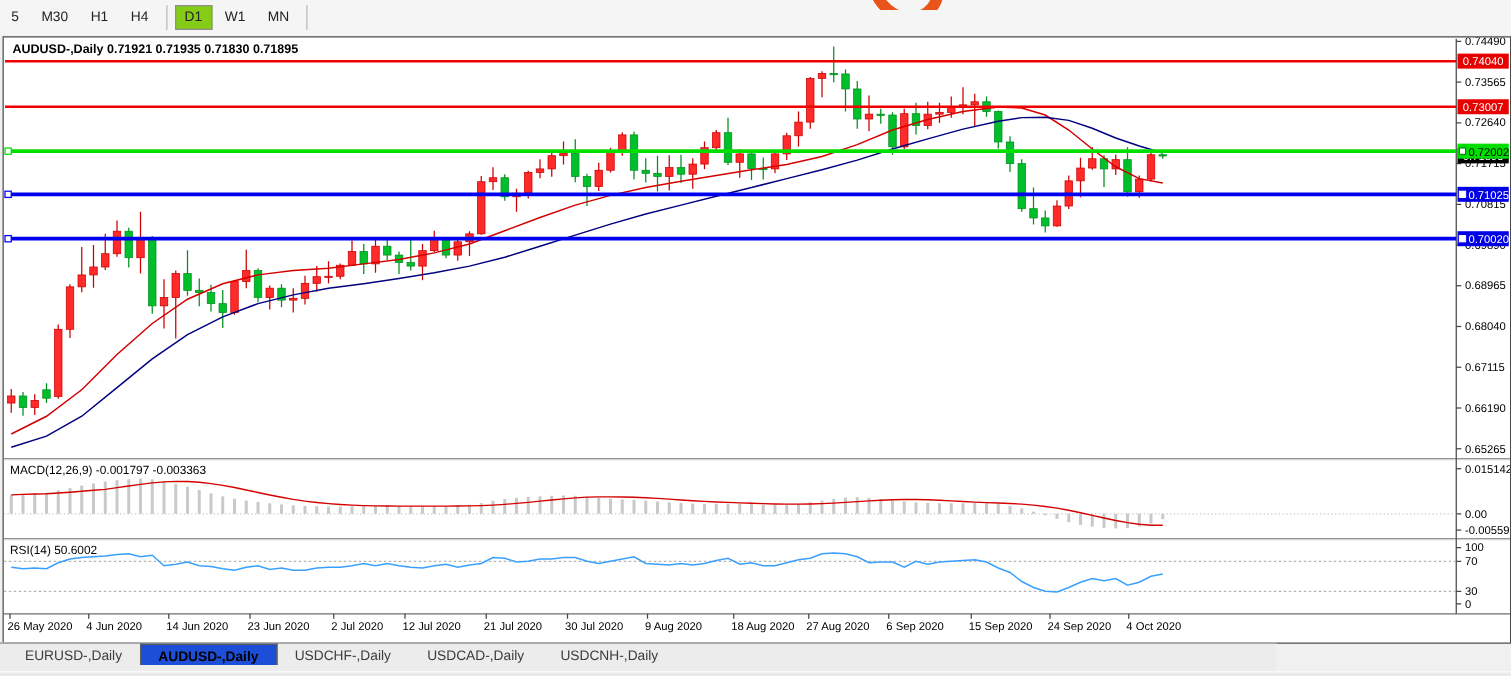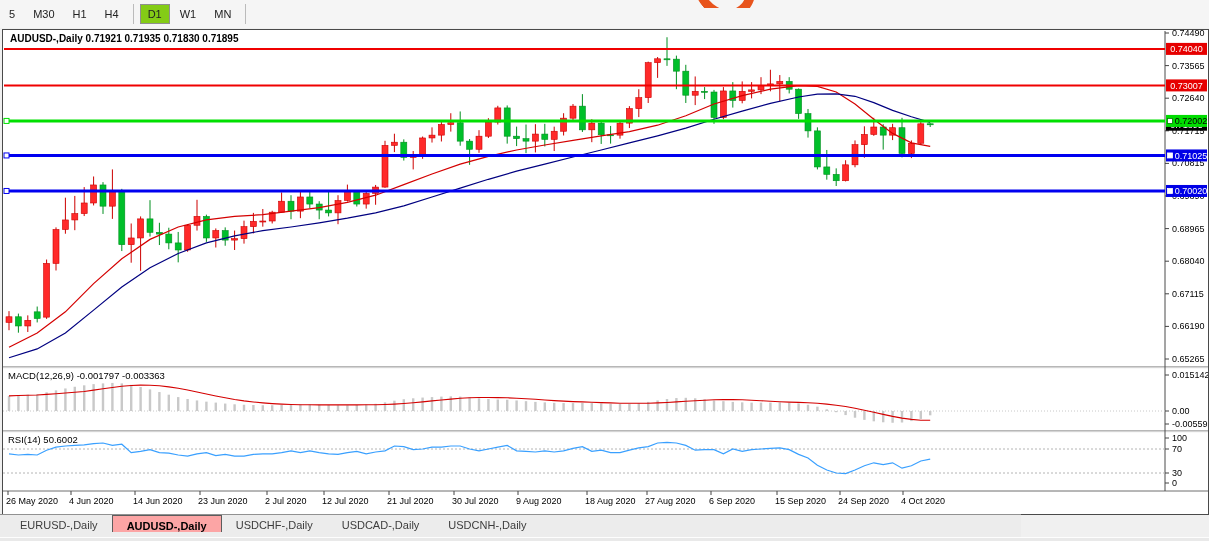--- a/index.html
+++ b/index.html
@@ -33,21 +33,21 @@
   
   .tabbar{
     position:absolute;left:0;top:514px;width:1021px;height:23px;
     background:#ececec;border-top:1px solid #919191;
     display:flex;align-items:flex-start;padding-left:6px;box-sizing:border-box;
   }
   .tab{
     font-size:11px;color:#3c3c3c;padding:4px 14px 0 14px;cursor:default;white-space:nowrap;
   }
   .tab.active{
-    background:#fca5a5;border:1px solid #5c5c5c;border-bottom:none;color:#000;
+    background:#1d4ed8;border:1px solid #5c5c5c;border-bottom:none;color:#000;
     font-weight:bold;margin-top:0px;
   }
   .tab-sep{width:1px;background:#a8a8a8;margin:4px 0;}
   .statusbar{
     position:absolute;left:0;top:537px;width:1209px;height:4px;
     background:#e9e9e9;border-top:1px solid #fdfdfd;
   }
 </style>
 </head>
 <body>

